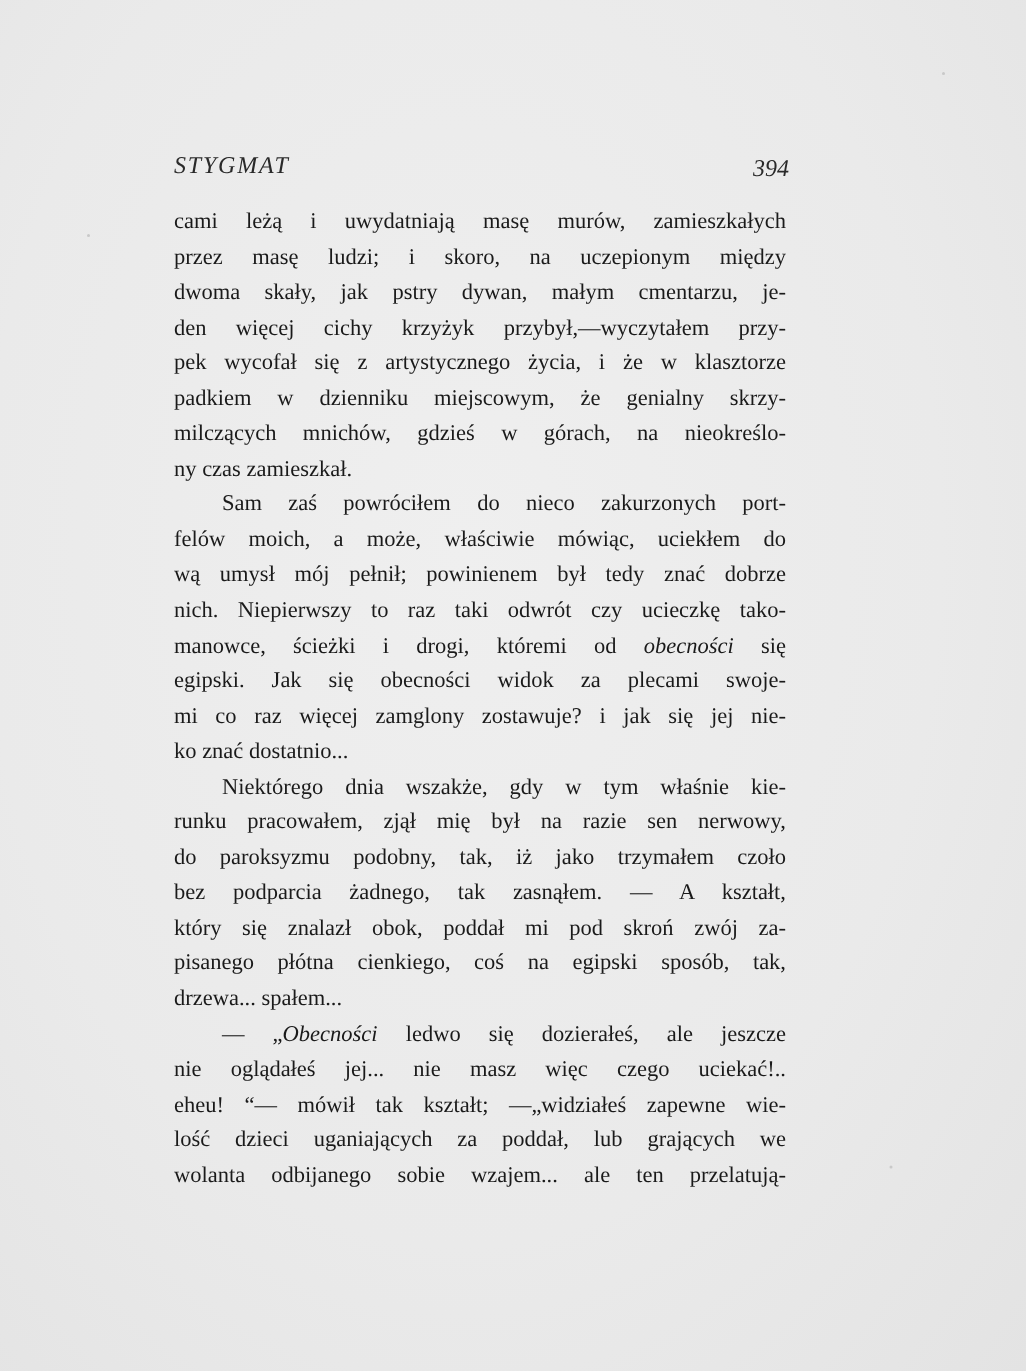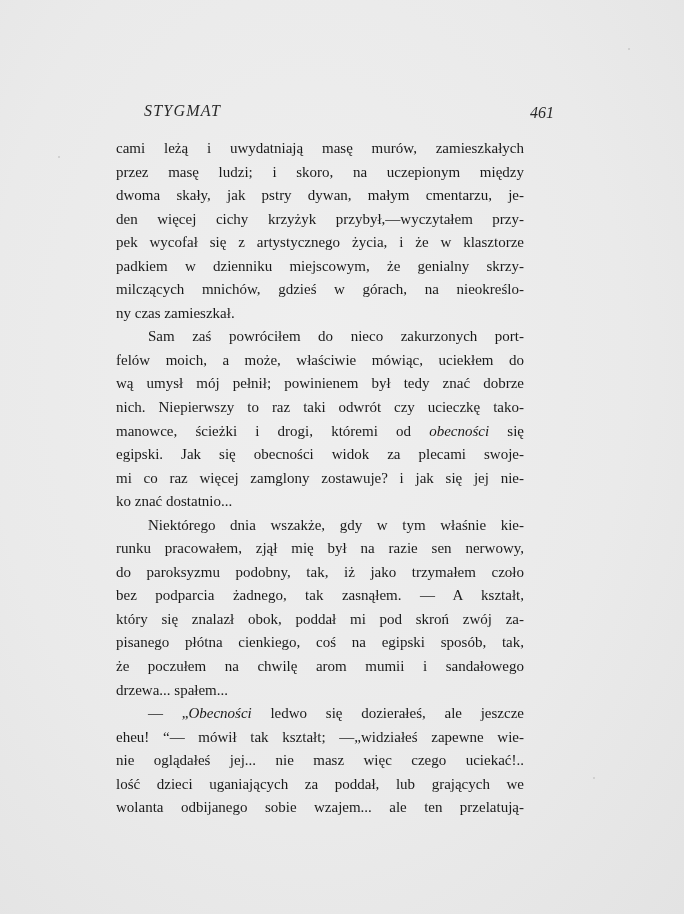--- a/index.html
+++ b/index.html
@@ -8,21 +8,21 @@
     background: linear-gradient(180deg, #ececec 0%, #e8e8e8 50%, #e6e6e6 100%);
     position: relative;
     font-family: "Liberation Serif", "DejaVu Serif", serif;
     color: #1a1a1a;
   }
   .page {
     position: absolute; left: 0; top: 0; width: 684px; height: 914px;
     background: radial-gradient(ellipse at 45% 40%, #efefef 0%, #eaeaea 60%, #e3e3e3 100%);
   }
   .header {
-    position: absolute; left: 116px; top: 102px; width: 410px; height: 22px; margin-left: 28px;
+    position: absolute; left: 116px; top: 102px; width: 410px; height: 22px;
   }
   .running-title {
     position: absolute; left: 0; top: 0;
     font-style: italic; font-size: 16px; letter-spacing: 1.2px; color: #2a2a2a;
   }
   .page-number {
     position: absolute; right: 0; top: 2px;
     font-style: italic; font-size: 16px; color: #2a2a2a;
   }
   .text-block {
@@ -41,21 +41,21 @@
 </head>
 <body>
 
 <div class="page">
   <div class="speck" style="left:58px;top:156px"></div>
   <div class="speck" style="left:628px;top:48px"></div>
   <div class="speck" style="left:593px;top:777px"></div>
 
   <div class="header">
     <span class="running-title">STYGMAT</span>
-    <span class="page-number">461</span>
+    <span class="page-number">394</span>
   </div>
 
   <div class="text-block" id="text-block">
       <span class="line">cami leżą i uwydatniają masę murów, zamieszkałych</span>
       <span class="line">przez masę ludzi; i skoro, na uczepionym między</span>
       <span class="line">dwoma skały, jak pstry dywan, małym cmentarzu, je-</span>
       <span class="line">den więcej cichy krzyżyk przybył,—wyczytałem przy-</span>
       <span class="line">pek wycofał się z artystycznego życia, i że w klasztorze</span>
       <span class="line">padkiem w dzienniku miejscowym, że genialny skrzy-</span>
       <span class="line">milczących mnichów, gdzieś w górach, na nieokreślo-</span>
@@ -67,21 +67,20 @@
       <span class="line"><span>manowce, ścieżki i drogi, któremi od </span><i>obecności</i><span> się</span></span>
       <span class="line">egipski. Jak się obecności widok za plecami swoje-</span>
       <span class="line">mi co raz więcej zamglony zostawuje? i jak się jej nie-</span>
       <span class="line last">ko znać dostatnio...</span>
       <span class="line indent">Niektórego dnia wszakże, gdy w tym właśnie kie-</span>
       <span class="line">runku pracowałem, zjął mię był na razie sen nerwowy,</span>
       <span class="line">do paroksyzmu podobny, tak, iż jako trzymałem czoło</span>
       <span class="line">bez podparcia żadnego, tak zasnąłem. — A kształt,</span>
       <span class="line">który się znalazł obok, poddał mi pod skroń zwój za-</span>
       <span class="line">pisanego płótna cienkiego, coś na egipski sposób, tak,</span>
-      <span class="line">że poczułem na chwilę arom mumii i sandałowego</span>
       <span class="line last">drzewa... spałem...</span>
       <span class="line indent"><span>— „</span><i>Obecności</i><span> ledwo się dozierałeś, ale jeszcze</span></span>
+      <span class="line">nie oglądałeś jej... nie masz więc czego uciekać!..</span>
       <span class="line">eheu! “— mówił tak kształt; —„widziałeś zapewne wie-</span>
-      <span class="line">nie oglądałeś jej... nie masz więc czego uciekać!..</span>
       <span class="line">lość dzieci uganiających za poddał, lub grających we</span>
       <span class="line">wolanta odbijanego sobie wzajem... ale ten przelatują-</span>
     </div>
 </div>
 
 </body></html>

